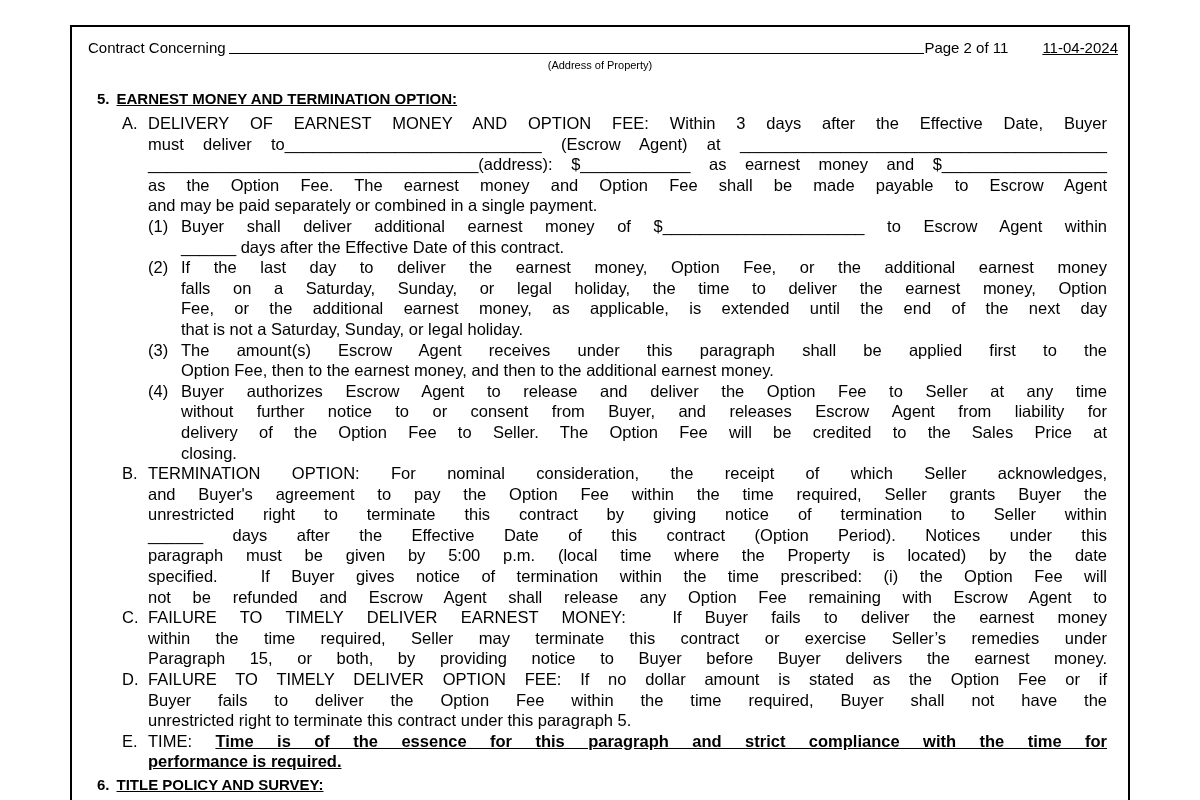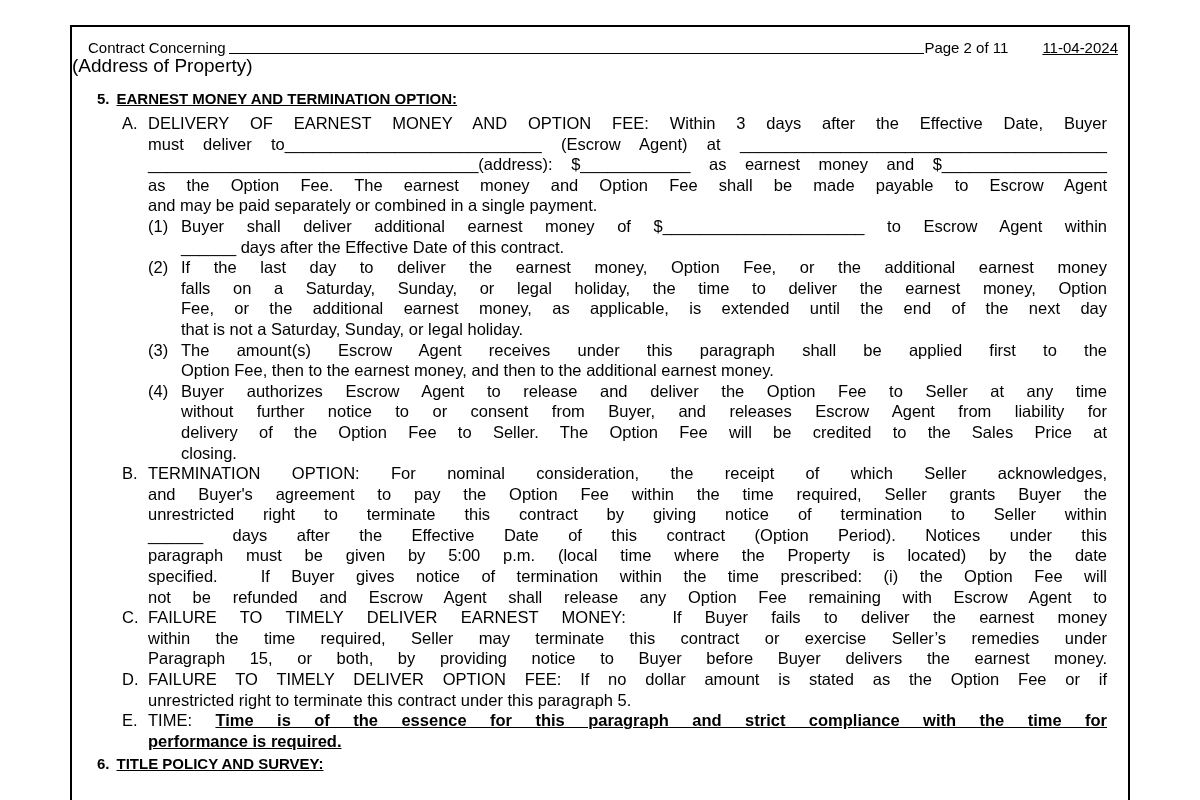--- a/index.html
+++ b/index.html
@@ -16,21 +16,21 @@
     display:flex;align-items:center;
     margin:11px 10px 0 16px;
     font-size:15px;line-height:19px;white-space:nowrap;
   }
   .fill{
     flex:1;align-self:flex-end;height:0;
     border-bottom:1.5px solid #000;
     margin:0 0 3px 3px;
   }
   .hdate{margin-left:34px;text-decoration:underline;}
-  .caption{text-align:left;font-size:19px;line-height:17px;}
+  .caption{text-align:center;font-size:11px;line-height:17px;}
   .content{margin:14px 21px 0 25px;font-size:16.5px;line-height:20.6px;}
   .s5head,.nexthead{font-weight:bold;font-size:15px;line-height:22px;white-space:nowrap;text-decoration:underline;}
   .snum{display:inline-block;margin-right:7px;}
   .items{margin-top:3px;}
   .item{display:flex;}
   .item.lvl1{margin-left:25px;}
   .item.lvl2{margin-left:51px;}
   .ilabel{flex:0 0 auto;}
   .item.lvl1 > .ilabel{width:26px;}
   .item.lvl2 > .ilabel{width:33px;}
@@ -120,20 +120,21 @@
           <div class="ibody">
             <div class="tline">FAILURE TO TIMELY DELIVER EARNEST MONEY:&nbsp; If Buyer fails to deliver the earnest money</div>
             <div class="tline">within the time required, Seller may terminate this contract or exercise Seller’s remedies under</div>
             <div class="tline">Paragraph 15, or both, by providing notice to Buyer before Buyer delivers the earnest money.</div>
           </div>
         </div>
         <div class="item lvl1">
           <span class="ilabel">D.</span>
           <div class="ibody">
             <div class="tline">FAILURE TO TIMELY DELIVER OPTION FEE: If no dollar amount is stated as the Option Fee or if</div>
+            <div class="tline">Buyer fails to deliver the Option Fee within the time required, Buyer shall not have the</div>
             <div class="tline last">unrestricted right to terminate this contract under this paragraph 5.</div>
           </div>
         </div>
         <div class="item lvl1">
           <span class="ilabel">E.</span>
           <div class="ibody">
             <div class="tline"><span>TIME: </span><span class="b">Time is of the essence for this paragraph and strict compliance with the time for</span></div>
             <div class="tline last"><span class="b">performance is required.</span></div>
           </div>
         </div>

